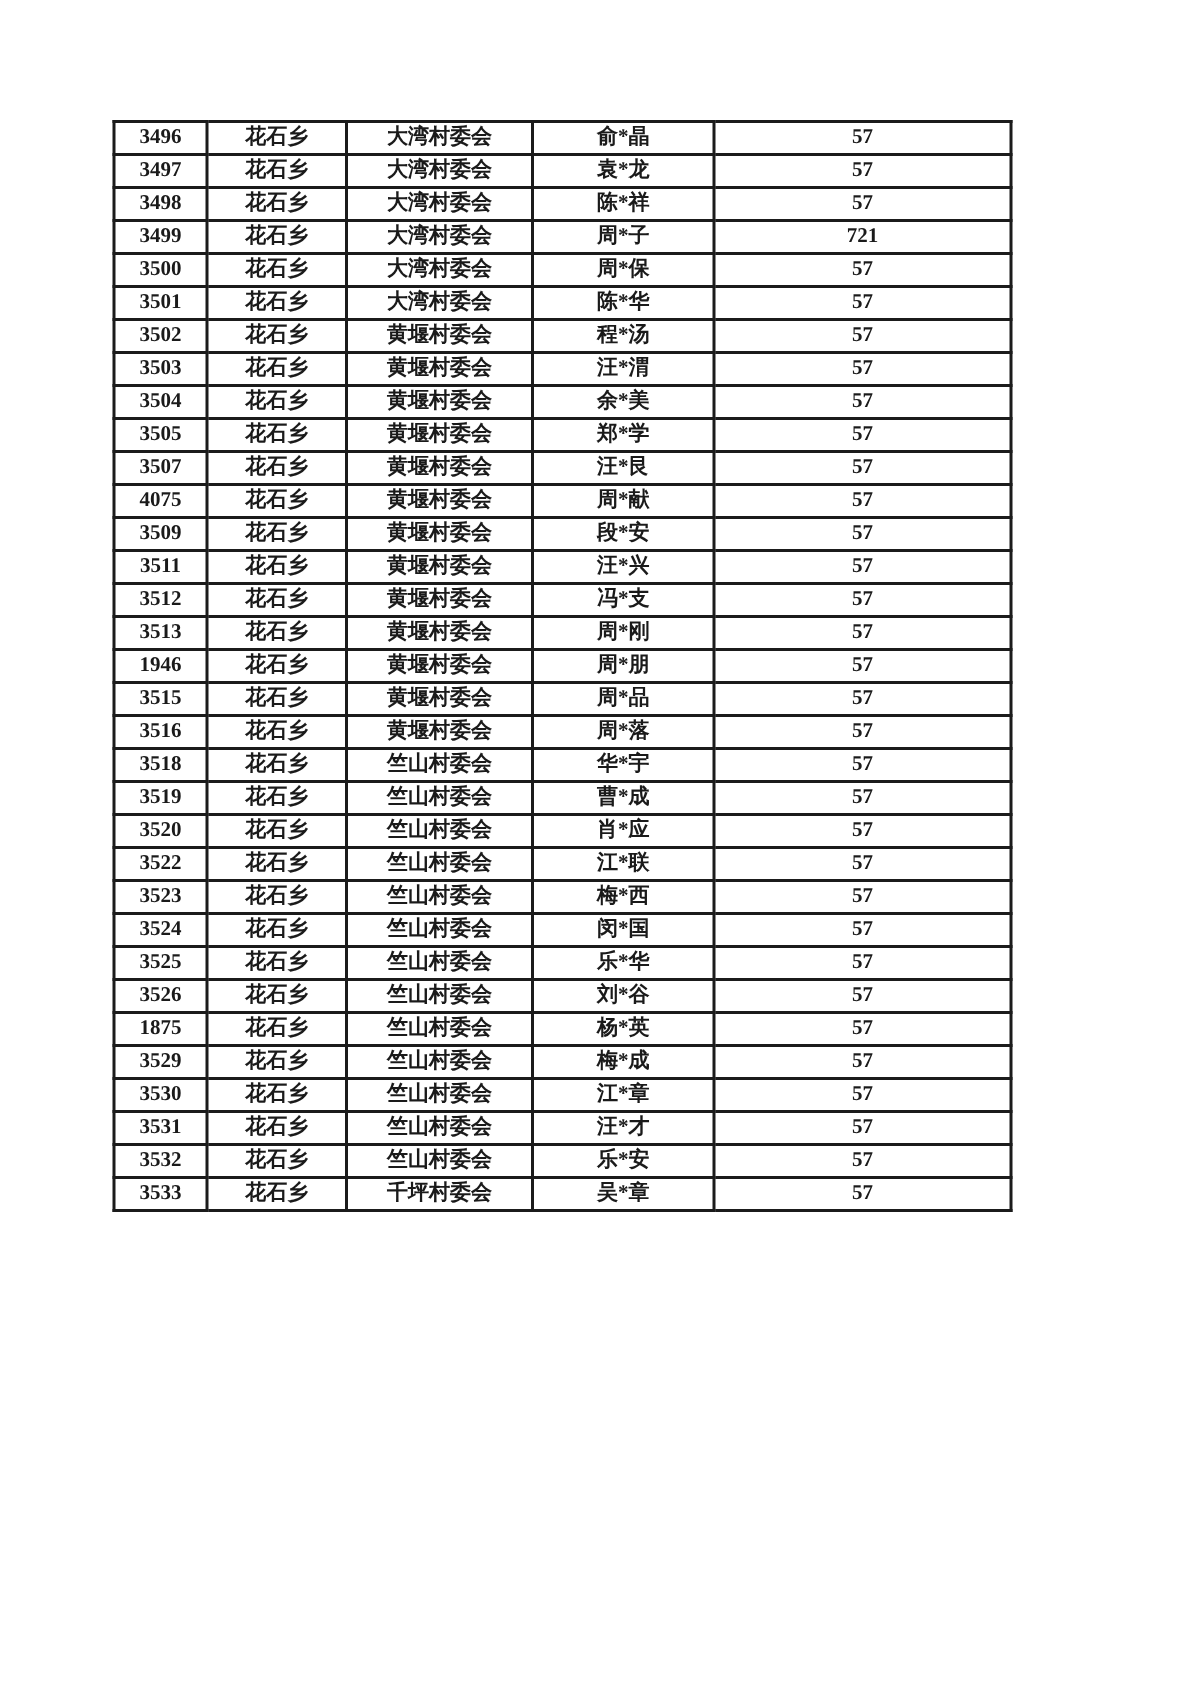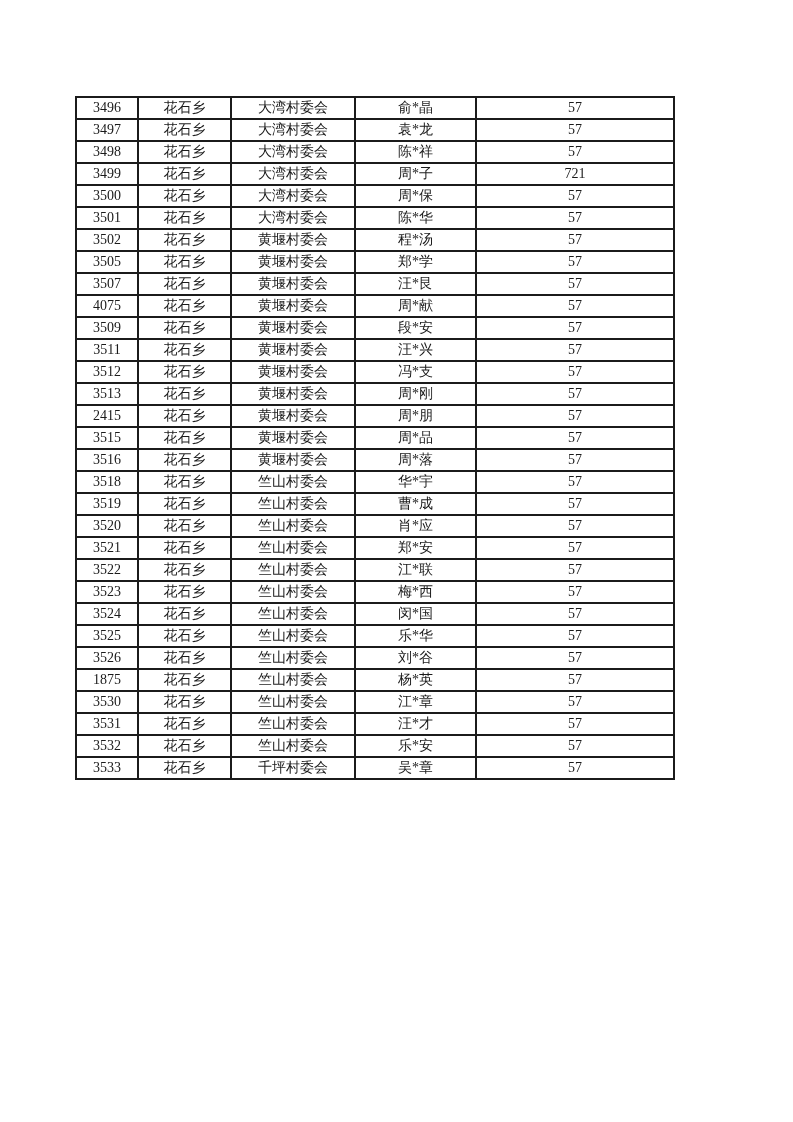--- a/index.html
+++ b/index.html
@@ -12,24 +12,25 @@
     width: 793px;
     height: 1122px;
     background: #ffffff;
     overflow: hidden;
     font-family: "Liberation Serif", "DejaVu Serif", serif;
     color: #1a1a1a;
   }
   table.roster {
     position: absolute;
     left: 75px;
-    top: 96px;
+    top: 80px;
     width: 598px;
     border-collapse: collapse;
     table-layout: fixed;
+    font-weight: bold;
   }
   table.roster td {
     border: 2px solid #1b1b1b;
     height: 20px;
     padding: 0;
     text-align: center;
     vertical-align: middle;
     font-size: 14px;
     line-height: 20px;
     white-space: nowrap;
@@ -98,20 +99,34 @@
           <td>57</td>
         </tr>
         <tr>
           <td>3502</td>
           <td>花石乡</td>
           <td>黄堰村委会</td>
           <td>程*汤</td>
           <td>57</td>
         </tr>
         <tr>
+          <td>3503</td>
+          <td>花石乡</td>
+          <td>黄堰村委会</td>
+          <td>汪*渭</td>
+          <td>57</td>
+        </tr>
+        <tr>
+          <td>3504</td>
+          <td>花石乡</td>
+          <td>黄堰村委会</td>
+          <td>余*美</td>
+          <td>57</td>
+        </tr>
+        <tr>
           <td>3505</td>
           <td>花石乡</td>
           <td>黄堰村委会</td>
           <td>郑*学</td>
           <td>57</td>
         </tr>
         <tr>
           <td>3507</td>
           <td>花石乡</td>
           <td>黄堰村委会</td>
@@ -147,21 +162,21 @@
           <td>57</td>
         </tr>
         <tr>
           <td>3513</td>
           <td>花石乡</td>
           <td>黄堰村委会</td>
           <td>周*刚</td>
           <td>57</td>
         </tr>
         <tr>
-          <td>2415</td>
+          <td>1946</td>
           <td>花石乡</td>
           <td>黄堰村委会</td>
           <td>周*朋</td>
           <td>57</td>
         </tr>
         <tr>
           <td>3515</td>
           <td>花石乡</td>
           <td>黄堰村委会</td>
           <td>周*品</td>
@@ -189,27 +204,20 @@
           <td>57</td>
         </tr>
         <tr>
           <td>3520</td>
           <td>花石乡</td>
           <td>竺山村委会</td>
           <td>肖*应</td>
           <td>57</td>
         </tr>
         <tr>
-          <td>3521</td>
-          <td>花石乡</td>
-          <td>竺山村委会</td>
-          <td>郑*安</td>
-          <td>57</td>
-        </tr>
-        <tr>
           <td>3522</td>
           <td>花石乡</td>
           <td>竺山村委会</td>
           <td>江*联</td>
           <td>57</td>
         </tr>
         <tr>
           <td>3523</td>
           <td>花石乡</td>
           <td>竺山村委会</td>
@@ -235,20 +243,27 @@
           <td>花石乡</td>
           <td>竺山村委会</td>
           <td>刘*谷</td>
           <td>57</td>
         </tr>
         <tr>
           <td>1875</td>
           <td>花石乡</td>
           <td>竺山村委会</td>
           <td>杨*英</td>
+          <td>57</td>
+        </tr>
+        <tr>
+          <td>3529</td>
+          <td>花石乡</td>
+          <td>竺山村委会</td>
+          <td>梅*成</td>
           <td>57</td>
         </tr>
         <tr>
           <td>3530</td>
           <td>花石乡</td>
           <td>竺山村委会</td>
           <td>江*章</td>
           <td>57</td>
         </tr>
         <tr>

